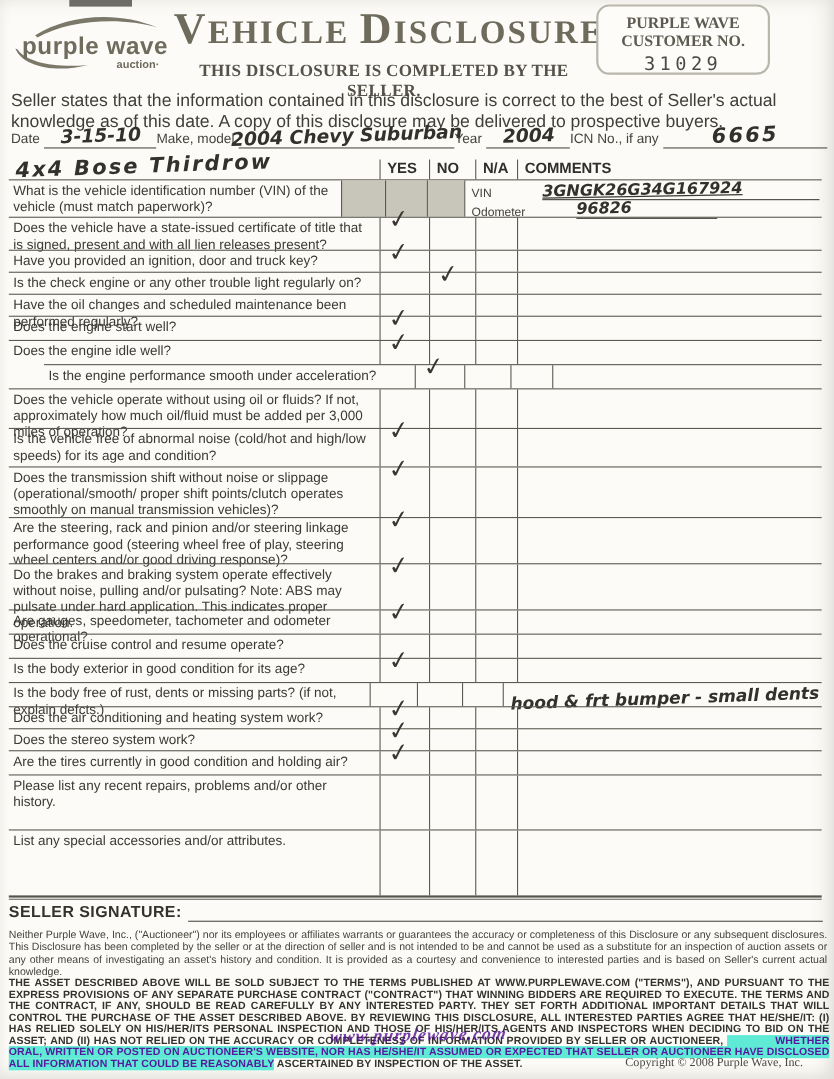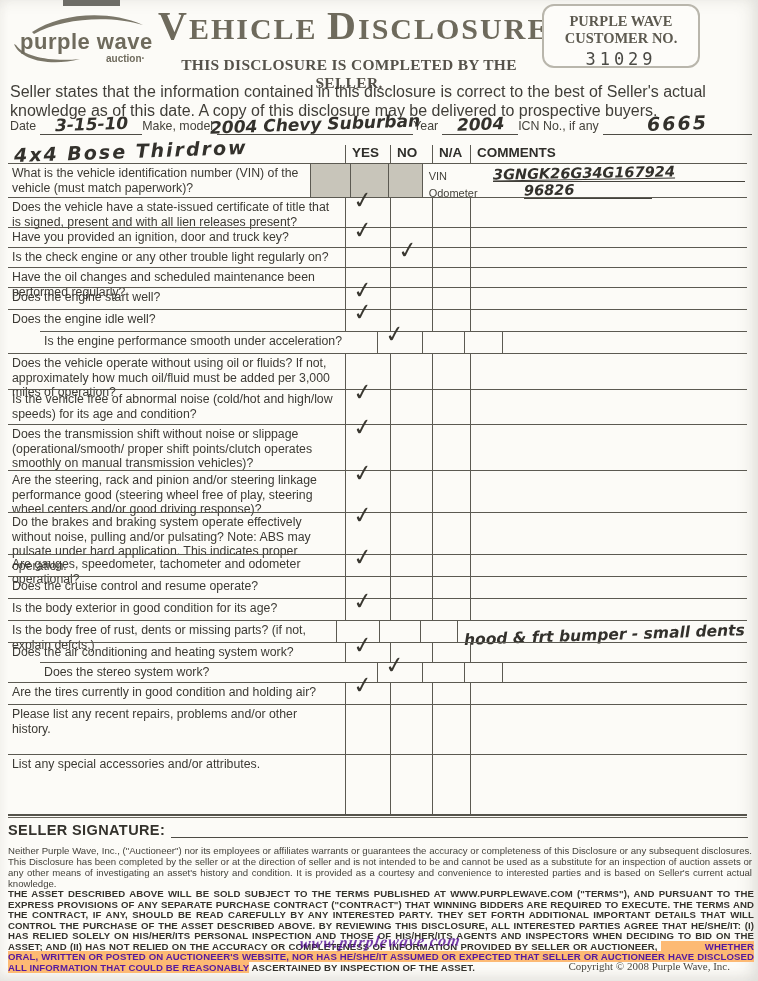--- a/index.html
+++ b/index.html
@@ -57,21 +57,21 @@
   .table-underline{position:absolute;left:8px;top:817px;width:739px;border-top:1.6px solid #6a675e;}
 
   
   .sig{position:absolute;left:8px;top:822px;right:10px;display:flex;align-items:flex-end;}
   .sig-label{font-weight:bold;font-size:14.5px;letter-spacing:.4px;color:#34322c;white-space:nowrap;}
   .sig-line{flex:1;border-bottom:1.8px solid #4e4c45;height:12px;margin-left:6px;}
   .disclaimer{position:absolute;left:8px;top:845px;width:744px;margin:0;
               font-size:9.6px;line-height:1.16;text-align:justify;color:#45433c;}
   .terms{position:absolute;left:8px;top:889px;width:746px;margin:0;font-weight:bold;
          font-size:9.6px;line-height:1.1;text-align:justify;color:#35332d;letter-spacing:.1px;}
-  .hl{background:#fdba74;color:#55199e;padding-left:44px;}
+  .hl{background:#5eead4;color:#55199e;padding-left:44px;}
   .watermark{position:absolute;left:300px;top:933px;z-index:5;font-family:"Liberation Serif",serif;
              font-weight:bold;font-style:italic;font-size:16px;letter-spacing:1px;
              color:rgba(85,15,150,.8);transform:skewX(-10deg) rotate(-1deg);}
   .copyright{position:absolute;right:28px;top:960px;font-family:"Liberation Serif",serif;
              font-size:11px;color:#4a4840;}
 </style>
 </head>
 <body>
 
 <div class="page">
@@ -290,21 +290,21 @@
         </div>
         <div class="row" style="height: 20px;">
           <div class="q">Does the air conditioning and heating system work?</div>
           <div class="c">
             <div class="check">✓</div>
           </div>
           <div class="c c2"></div>
           <div class="c c3"></div>
           <div class="cm"></div>
         </div>
-        <div class="row" style="height: 20px; margin-left: 32px;">
+        <div class="row" style="height: 20px;">
           <div class="q">Does the stereo system work?</div>
           <div class="c">
             <div class="check">✓</div>
           </div>
           <div class="c c2"></div>
           <div class="c c3"></div>
           <div class="cm"></div>
         </div>
         <div class="row" style="height: 22px;">
           <div class="q">Are the tires currently in good condition and holding air?</div>

